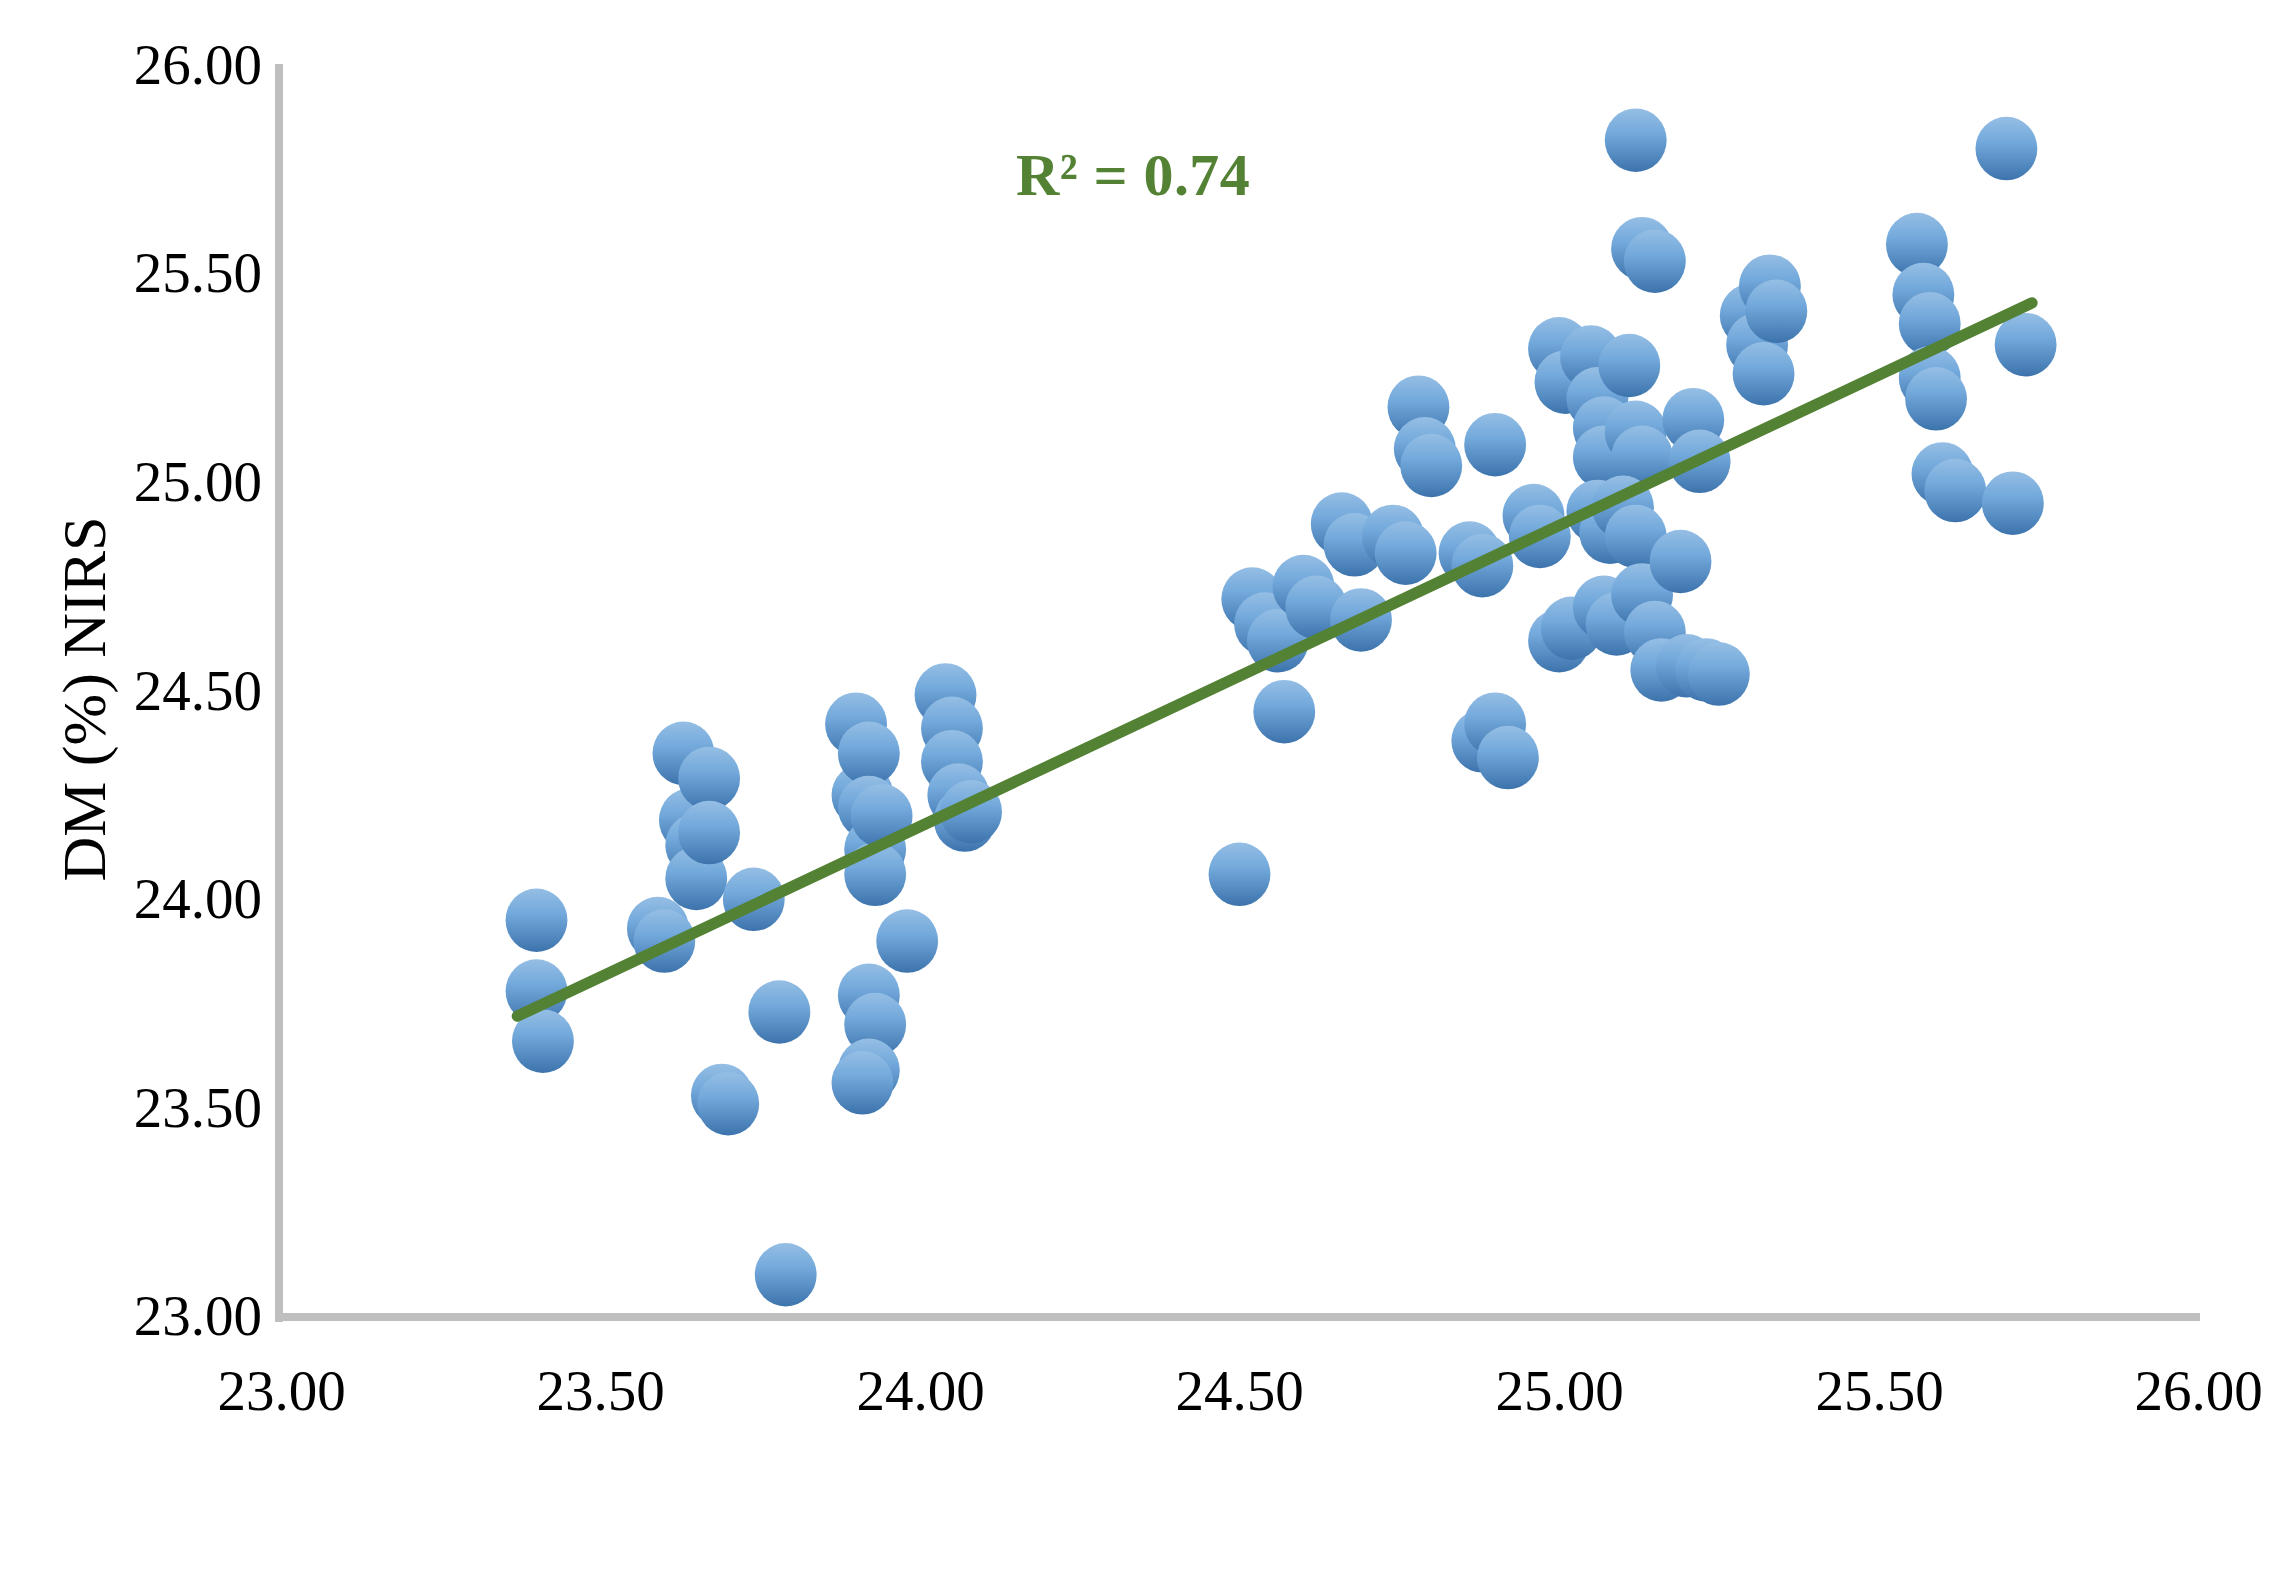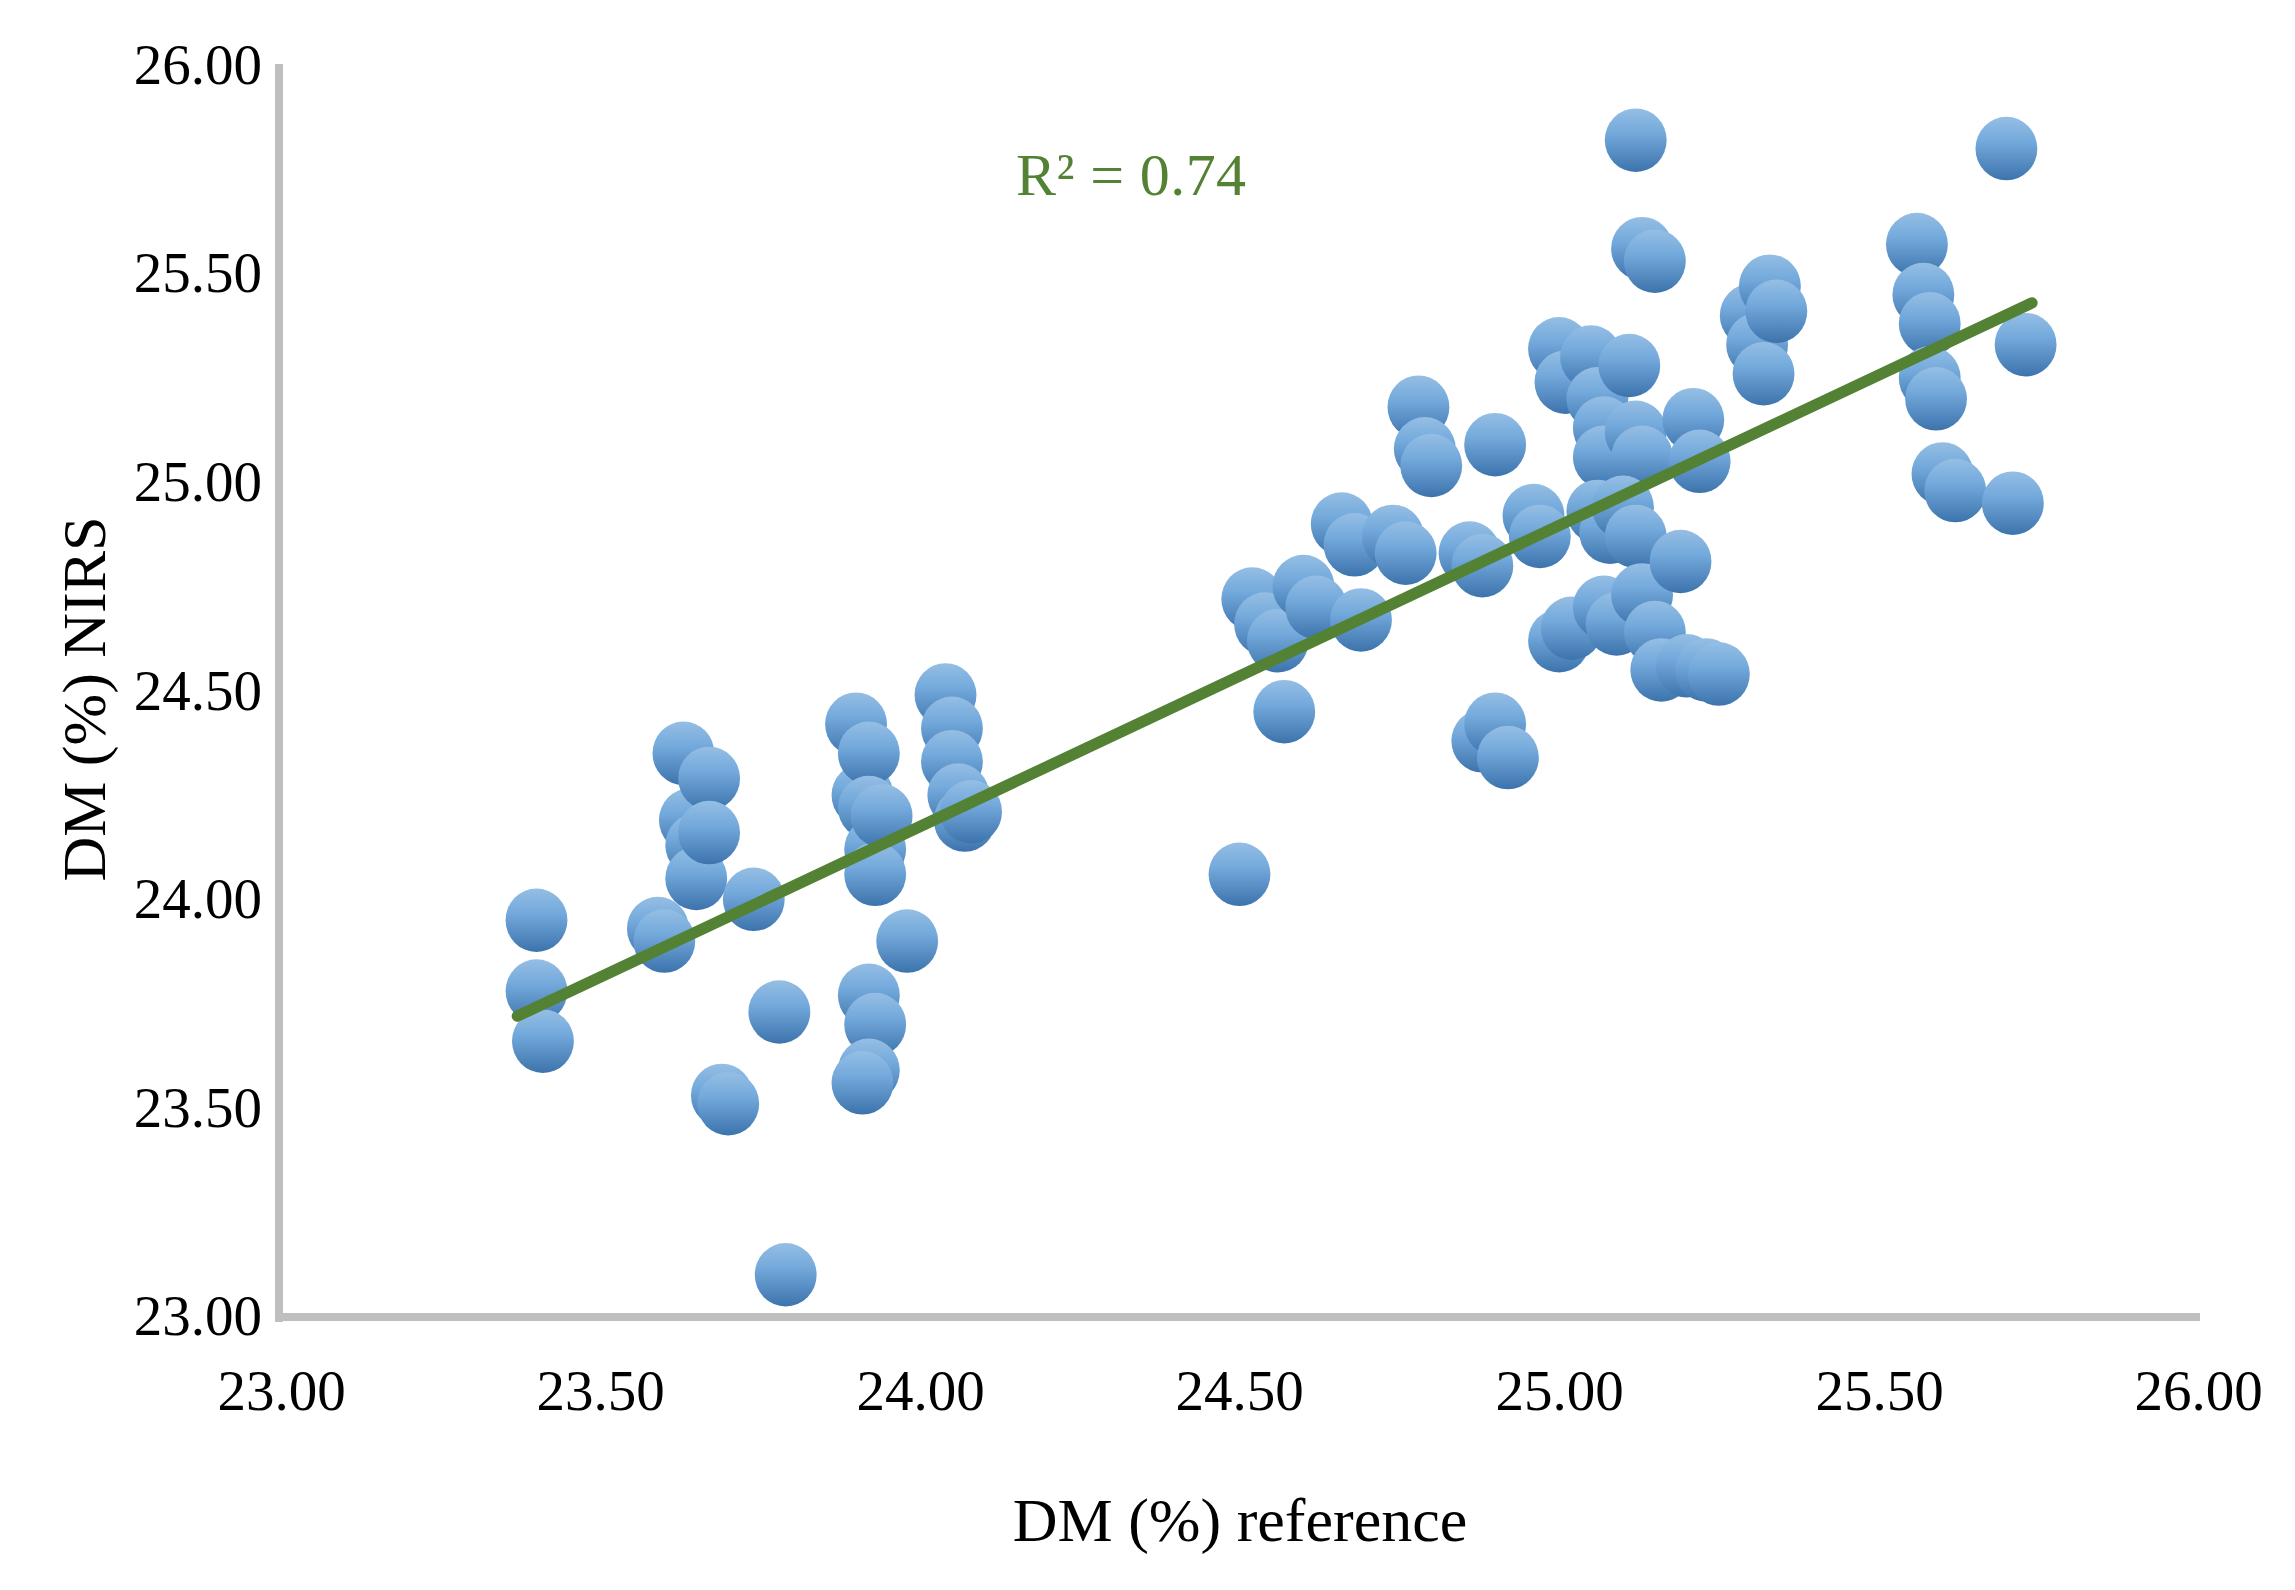--- a/index.html
+++ b/index.html
@@ -106,34 +106,33 @@
     left: 0;
     top: 0;
   }
 
   
   #r2-label {
     position: absolute;
     left: 1016px;
     top: 145px;
     font-size: 60px;
-    font-weight: normal;
+    font-weight: bold;
     line-height: 1;
     white-space: nowrap;
     letter-spacing: 0.4px;
   }
 </style>
 </head>
 <body>
 
 <div id="chart-root">
 
   <div id="y-axis-title">DM (%) NIRS</div>
 
-  <div id="x-axis-title">DM (%) reference</div>
 
   <div id="y-axis-line"></div>
   <div id="x-axis-line"></div>
 
   <div id="y-tick-labels">
       <div class="y-tick-label" style="top: 1287px;">23.00</div>
       <div class="y-tick-label" style="top: 1079px;">23.50</div>
       <div class="y-tick-label" style="top: 870px;">24.00</div>
       <div class="y-tick-label" style="top: 662px;">24.50</div>
       <div class="y-tick-label" style="top: 453px;">25.00</div>

